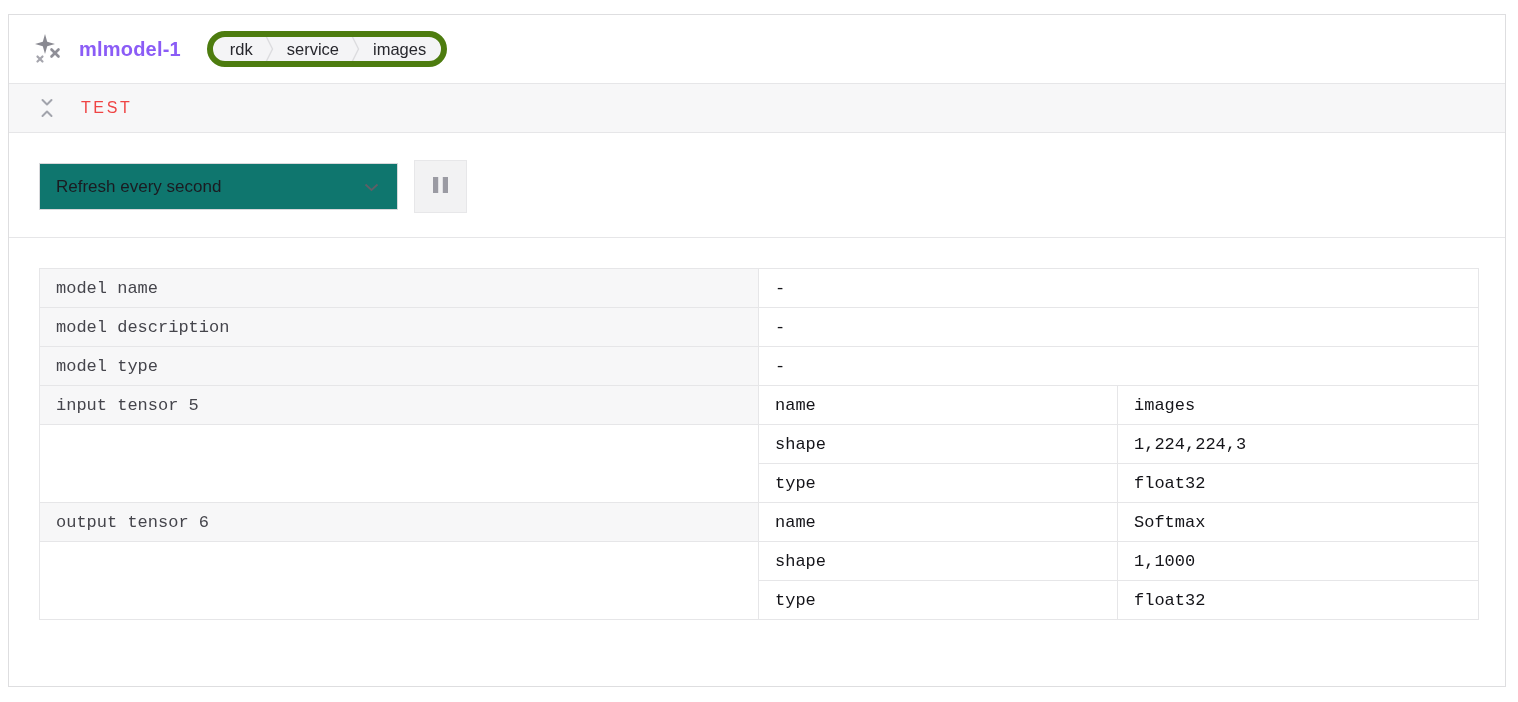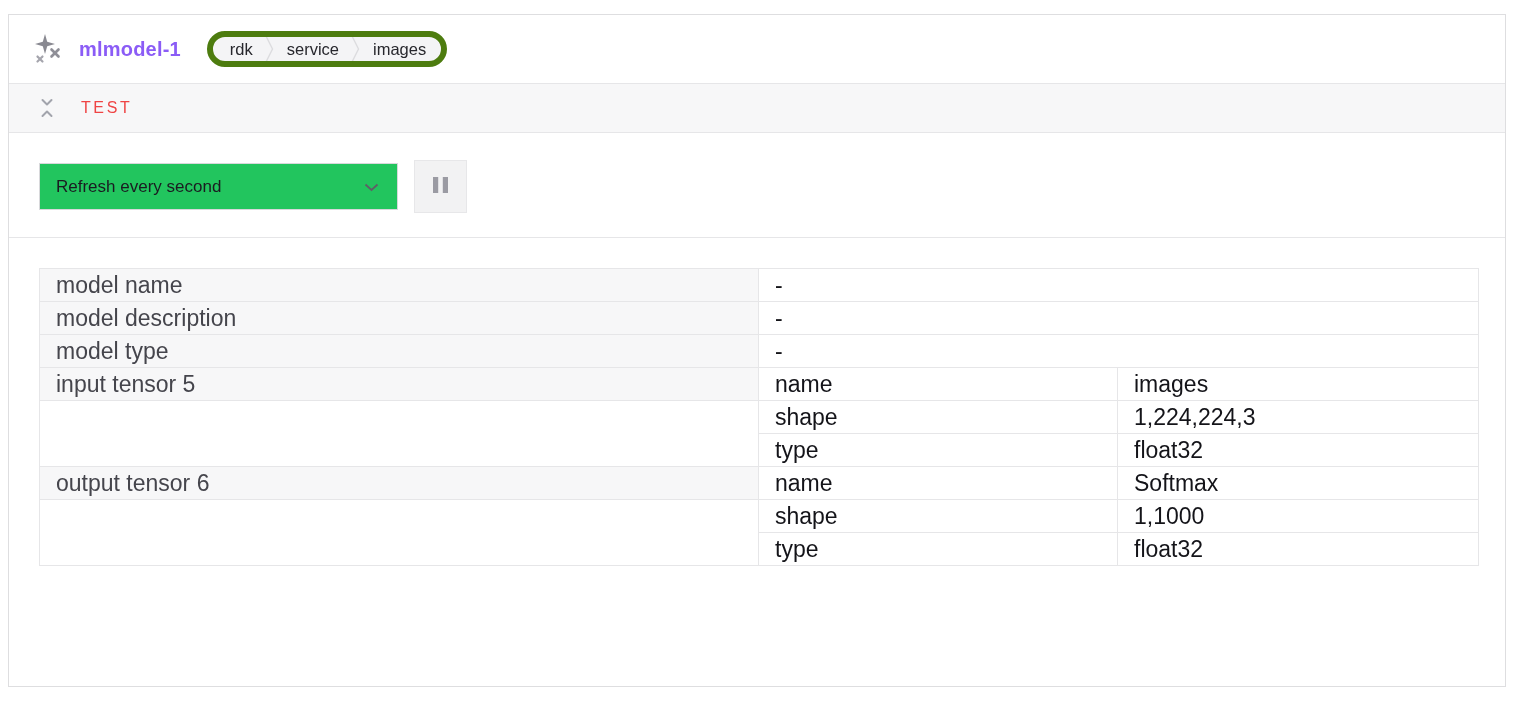--- a/index.html
+++ b/index.html
@@ -72,21 +72,21 @@
   
   .toolbar {
     height: 105px;
     padding: 30px 0 0 30px;
     display: flex;
     align-items: flex-start;
     border-bottom: 1px solid #e6e6e8;
   }
   .select {
     width: 359px; height: 47px;
-    background: #22c55e;
+    background: #0f766e;
     border: 1px solid #d8d8db;
     display: flex;
     align-items: center;
     justify-content: space-between;
     padding: 0 18px 0 16px;
     font-size: 17px;
     color: #1b1b21;
     cursor: pointer;
   }
   .pause-btn {
@@ -102,27 +102,28 @@
     padding: 0;
   }
   
   .content { padding: 30px 29px 0 30px; }
   table.info-table {
     border-collapse: collapse;
     table-layout: fixed;
     width: 1439px;
   }
   .info-table td {
-    height: 33px;
+    height: 39px;
     padding: 0 12px 0 16px;
-    font-size: 23px;
+    font-size: 17px;
     border: 1px solid #e6e6e8;
     vertical-align: middle;
     white-space: nowrap;
     overflow: hidden;
+    font-family: Liberation Mono, monospace;
   }
   td.label-cell {
     background: #f7f7f8;
     color: #45454c;
   }
   td.empty-cell { background: #ffffff; }
   td.key-cell, td.val-cell, td.dash-cell { color: #141419; }
 </style>
 </head>
 <body>

